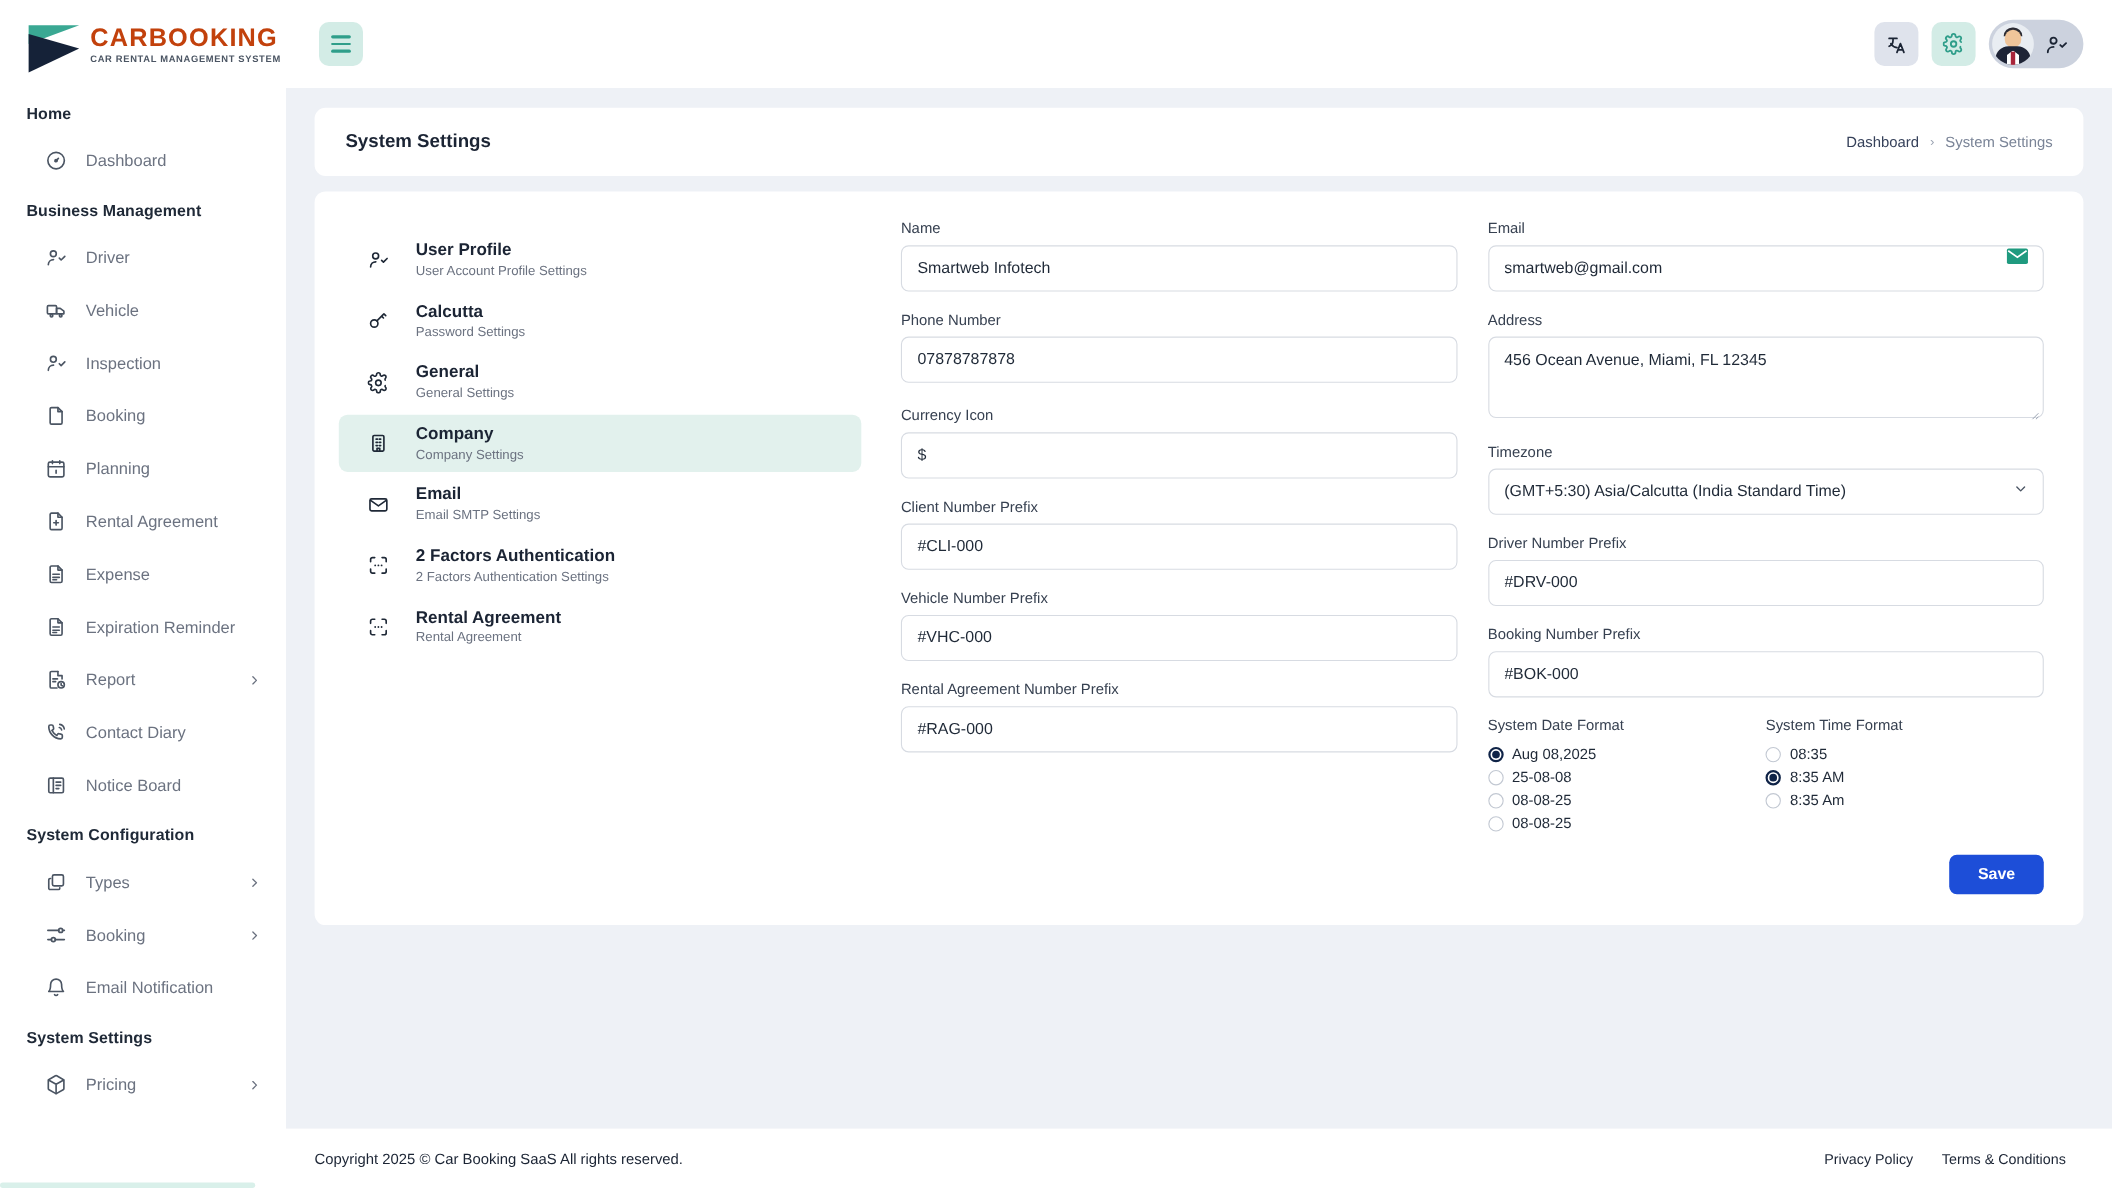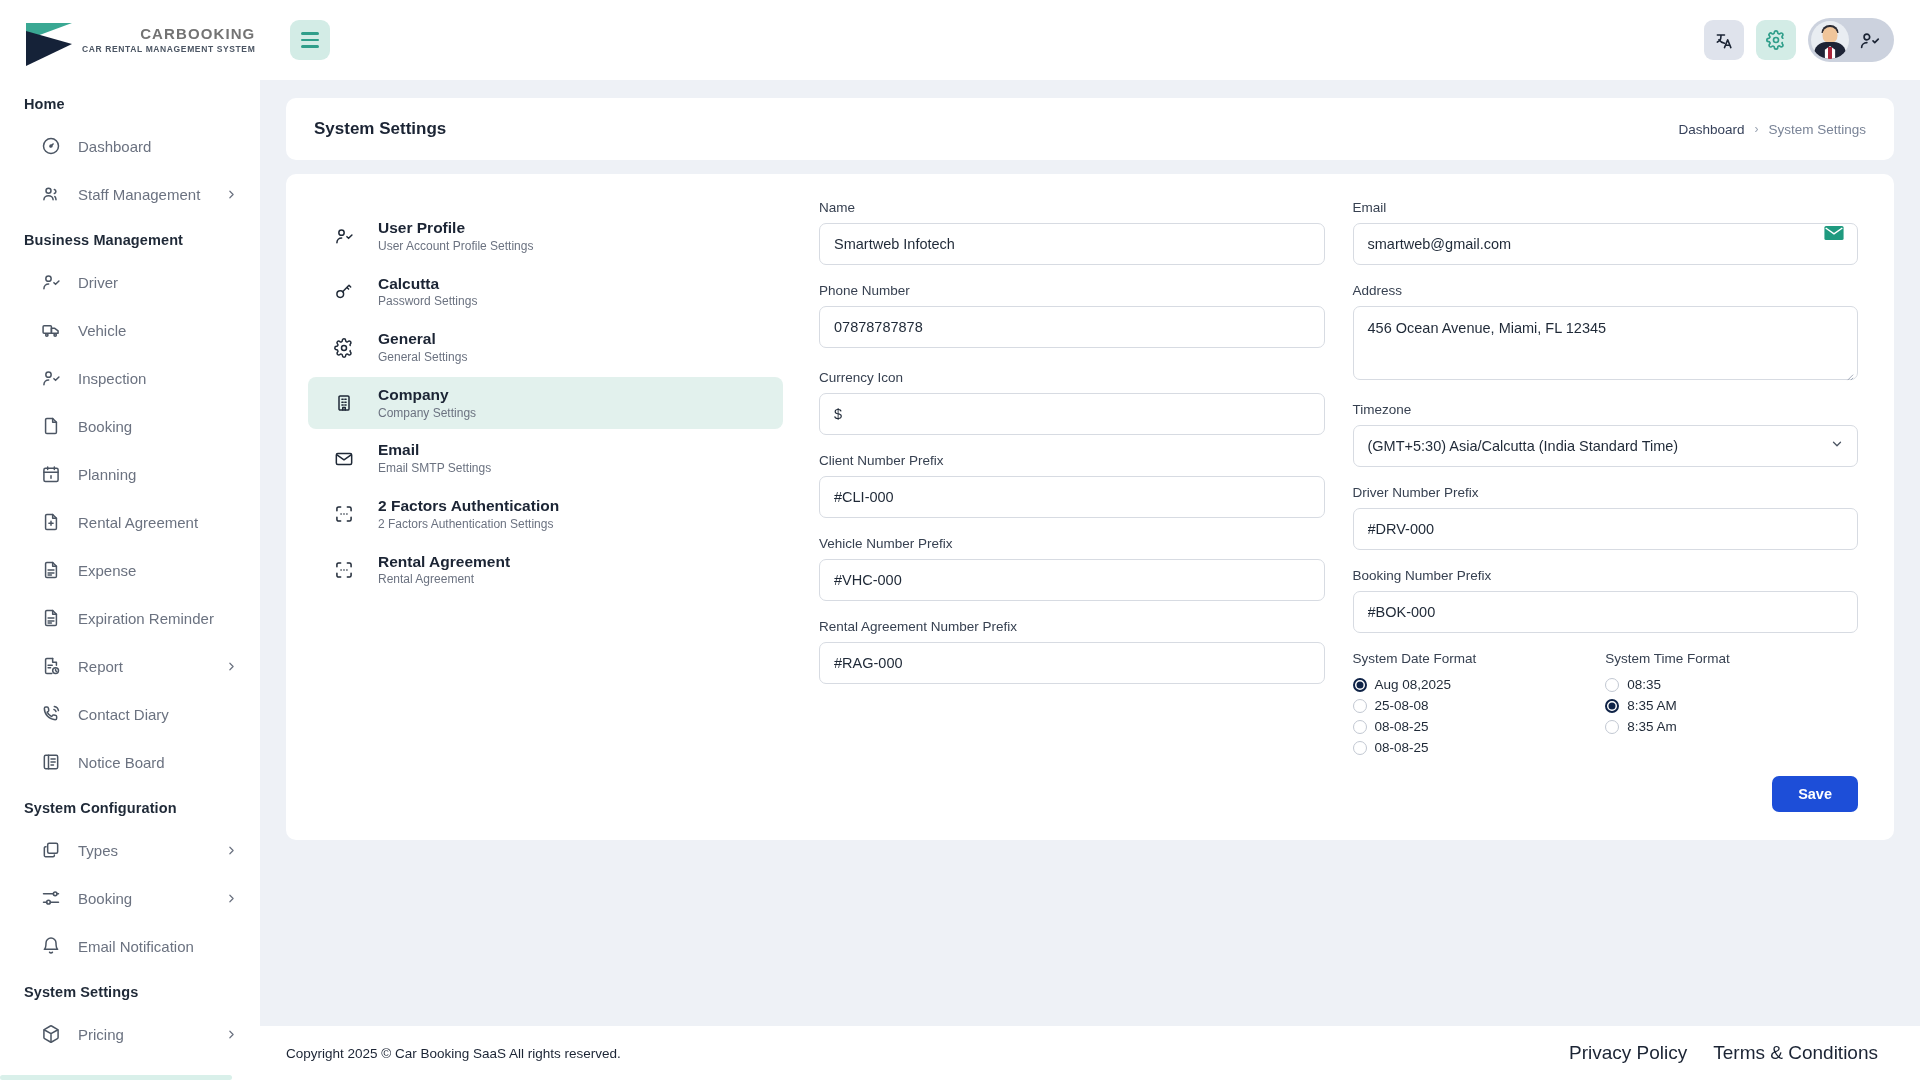--- a/index.html
+++ b/index.html
@@ -29,23 +29,22 @@
   }
   .logo-mark .tri-bot {
     position: absolute; left: 0; top: 14px;
     width: 0; height: 0;
     border-left: 46px solid #152238;
     border-top: 13px solid transparent;
     border-bottom: 22px solid transparent;
   }
   .brand-text { display: flex; flex-direction: column; justify-content: center; }
   .brand-name {
-    font-size: 15px; font-weight: 700; letter-spacing: 1.1px; color: #737373;
+    font-size: 23px; font-weight: 700; letter-spacing: 1.1px; color: #c2410c;
     line-height: 1.05;
-    text-align: right;
   }
   .brand-sub {
     font-size: 8.5px; font-weight: 700; letter-spacing: 0.62px; color: #4b5563;
     margin-top: 2px;
   }
   .hamburger {
     width: 40px; height: 40px; border-radius: 9px; background: #d3ece6;
     margin-left: 30px; display: flex; flex-direction: column;
     align-items: center; justify-content: center; gap: 4px; cursor: pointer;
     border: none;
@@ -194,21 +193,21 @@
     font-size: 14.5px; font-weight: 600; padding: 10px 26px; cursor: pointer;
     font-family: "Liberation Sans", sans-serif;
   }
 
   .footer {
     height: 54px; flex: 0 0 54px; background: #ffffff;
     display: flex; align-items: center; padding: 0 42px 0 26px; margin-top: 20px;
   }
   .foot-left { font-size: 13.5px; color: #1b2434; }
   .foot-right { margin-left: auto; display: flex; gap: 26px; }
-  .foot-link { font-size: 19px; color: #1b2434; cursor: pointer; }
+  .foot-link { font-size: 13px; color: #1b2434; cursor: pointer; }
 </style>
 </head>
 <body>
 
 <div class="topbar">
   <div class="brand">
     <div class="logo-mark">
       <div class="tri-top"></div>
         <div class="tri-bot"></div>
     </div>
@@ -262,36 +261,20 @@
         <div class="side-group">Home</div>
         <div class="side-item">
           <span class="ic">
             <svg width="20" height="20" viewBox="0 0 24 24" fill="none" stroke="currentColor" stroke-width="1.8" stroke-linecap="round" stroke-linejoin="round">
               <circle cx="12" cy="12" r="9"></circle>
               <path d="M14.5 9.5L11 13"></path>
               <circle cx="12" cy="12" r="1.2" fill="currentColor"></circle>
             </svg>
           </span>
           <span class="lbl">Dashboard</span>
-        </div>
-        <div class="side-item">
-          <span class="ic">
-            <svg width="20" height="20" viewBox="0 0 24 24" fill="none" stroke="currentColor" stroke-width="1.8" stroke-linecap="round" stroke-linejoin="round">
-              <circle cx="9" cy="8" r="3"></circle>
-              <path d="M3.5 19c0-3 2.5-5 5.5-5s5.5 2 5.5 5"></path>
-              <path d="M16 6.5a2.6 2.6 0 0 1 0 5"></path>
-              <path d="M18 19c0-1.6-.5-3-1.4-4"></path>
-            </svg>
-          </span>
-          <span class="lbl">Staff Management</span>
-          <span class="chev">
-            <svg width="13" height="13" viewBox="0 0 24 24" fill="none" stroke="currentColor" stroke-width="2.2" stroke-linecap="round" stroke-linejoin="round">
-              <path d="M9 6l6 6-6 6"></path>
-            </svg>
-          </span>
         </div>
         <div class="side-group">Business Management</div>
         <div class="side-item">
           <span class="ic">
             <svg width="20" height="20" viewBox="0 0 24 24" fill="none" stroke="currentColor" stroke-width="1.8" stroke-linecap="round" stroke-linejoin="round">
               <circle cx="9" cy="8" r="3.2"></circle>
               <path d="M3.5 20c0-3.4 2.6-5.6 5.7-5.6"></path>
               <path d="M15.5 12.8l2 2 4-4"></path>
             </svg>
           </span>

